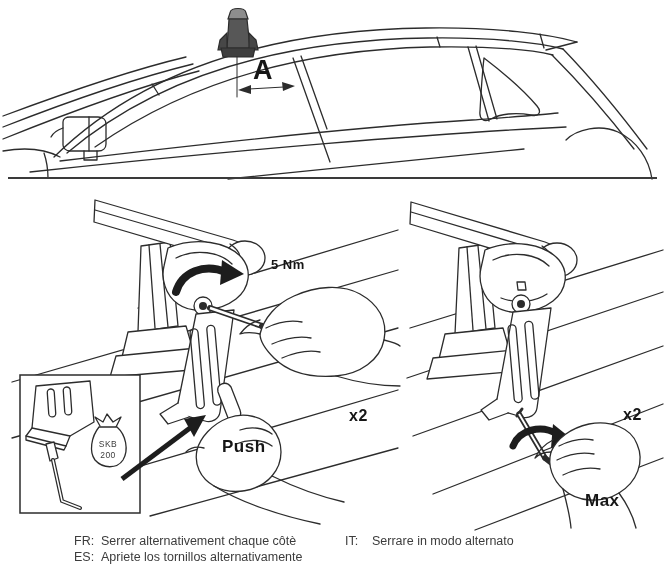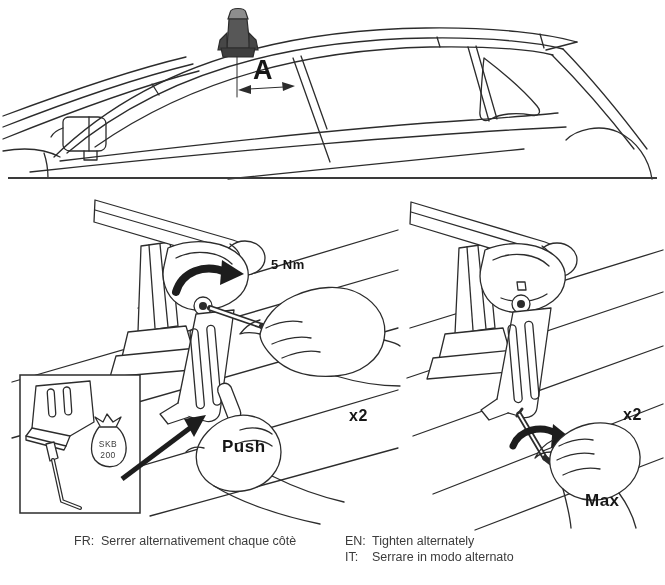--- a/index.html
+++ b/index.html
@@ -235,24 +235,24 @@
   <div class="lbl" id="lbl-push">Push</div>
   <div class="lbl" id="lbl-x2-left">x2</div>
   <div class="lbl" id="lbl-x2-right">x2</div>
   <div class="lbl" id="lbl-max">Max</div>
 
   <div class="notes">
     <div class="col-left">
       <div class="note-line">
         <span class="note-code">FR:</span><span>Serrer alternativement chaque côtè</span>
       </div>
+      <div class="note-line">
+        <span class="note-code">ES:</span><span>Apriete los tornillos alternativamente</span>
+      </div>
     </div>
     <div class="col-right">
-      <div class="note-line">
-        <span class="note-code">EN:</span><span>Tighten alternately</span>
-      </div>
       <div class="note-line">
         <span class="note-code">IT:</span><span>Serrare in modo alternato</span>
       </div>
     </div>
   </div>
 
 </div>
 
 </body></html>

